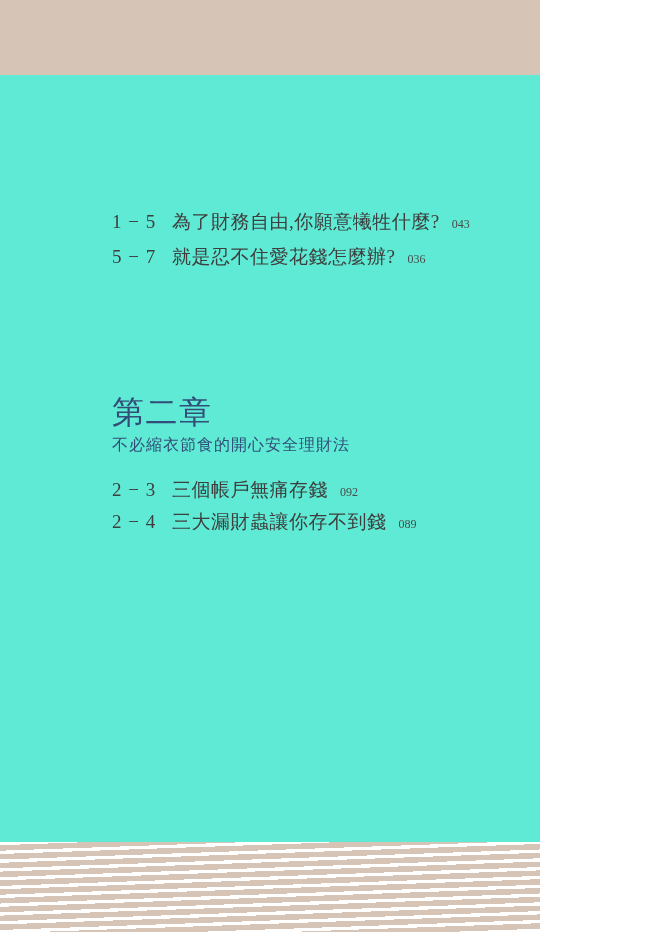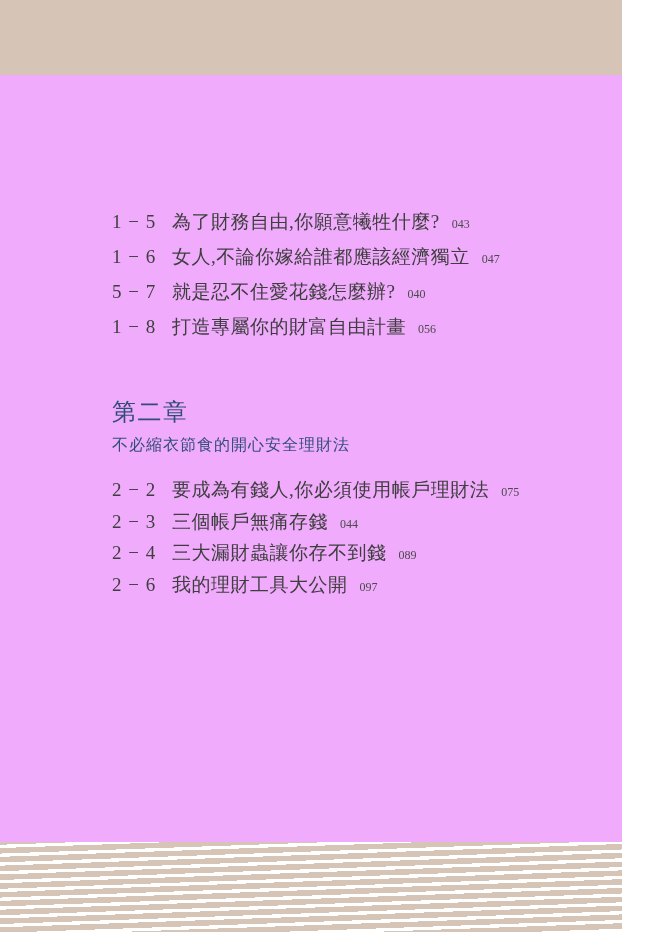--- a/index.html
+++ b/index.html
@@ -1,20 +1,20 @@
 <!DOCTYPE html>
 <html><head>
 <meta charset="utf-8">
 <style>
   html, body { margin: 0; padding: 0; background: #ffffff; }
   .page {
     position: relative;
-    width: 622px;
+    width: 540px;
     height: 932px;
-    background: #f0abfc;
+    background: #5eead4;
     overflow: hidden;
     font-family: "Liberation Serif", "DejaVu Serif", serif;
   }
   .top-bar {
     position: absolute;
     top: 0; left: 0;
     width: 100%;
     height: 75px;
     background: #d6c4b6;
   }
@@ -52,21 +52,21 @@
     color: #4a4a4a;
     margin-left: 12px;
   }
   .chapter-heading {
     position: absolute;
     left: 112px;
     top: 394px;
     color: #324e78;
   }
   .chapter-label {
-    font-size: 24px;
+    font-size: 32px;
     line-height: 36px;
     letter-spacing: 1.5px;
   }
   .chapter-title {
     font-size: 16px;
     line-height: 30px;
     letter-spacing: 1px;
   }
 </style>
 </head>
@@ -74,45 +74,33 @@
 
 <div class="page">
 
   <div class="top-bar"></div>
 
   <div class="toc-list toc-list-1">
     <div class="toc-item">
       <span class="num">1 − 5</span><span class="title">為了財務自由,你願意犧牲什麼?</span><span class="pagenum">043</span>
     </div>
     <div class="toc-item">
-      <span class="num">1 − 6</span><span class="title">女人,不論你嫁給誰都應該經濟獨立</span><span class="pagenum">047</span>
-    </div>
-    <div class="toc-item">
-      <span class="num">5 − 7</span><span class="title">就是忍不住愛花錢怎麼辦?</span><span class="pagenum">040</span>
-    </div>
-    <div class="toc-item">
-      <span class="num">1 − 8</span><span class="title">打造專屬你的財富自由計畫</span><span class="pagenum">056</span>
+      <span class="num">5 − 7</span><span class="title">就是忍不住愛花錢怎麼辦?</span><span class="pagenum">036</span>
     </div>
   </div>
 
   <div class="chapter-heading">
     <div class="chapter-label">第二章</div>
     <div class="chapter-title">不必縮衣節食的開心安全理財法</div>
   </div>
 
   <div class="toc-list toc-list-2">
     <div class="toc-item">
-      <span class="num">2 − 2</span><span class="title">要成為有錢人,你必須使用帳戶理財法</span><span class="pagenum">075</span>
-    </div>
-    <div class="toc-item">
-      <span class="num">2 − 3</span><span class="title">三個帳戶無痛存錢</span><span class="pagenum">044</span>
+      <span class="num">2 − 3</span><span class="title">三個帳戶無痛存錢</span><span class="pagenum">092</span>
     </div>
     <div class="toc-item">
       <span class="num">2 − 4</span><span class="title">三大漏財蟲讓你存不到錢</span><span class="pagenum">089</span>
-    </div>
-    <div class="toc-item">
-      <span class="num">2 − 6</span><span class="title">我的理財工具大公開</span><span class="pagenum">097</span>
     </div>
   </div>
 
   <div class="bottom-stripes"></div>
 
 </div>
 
 </body></html>

